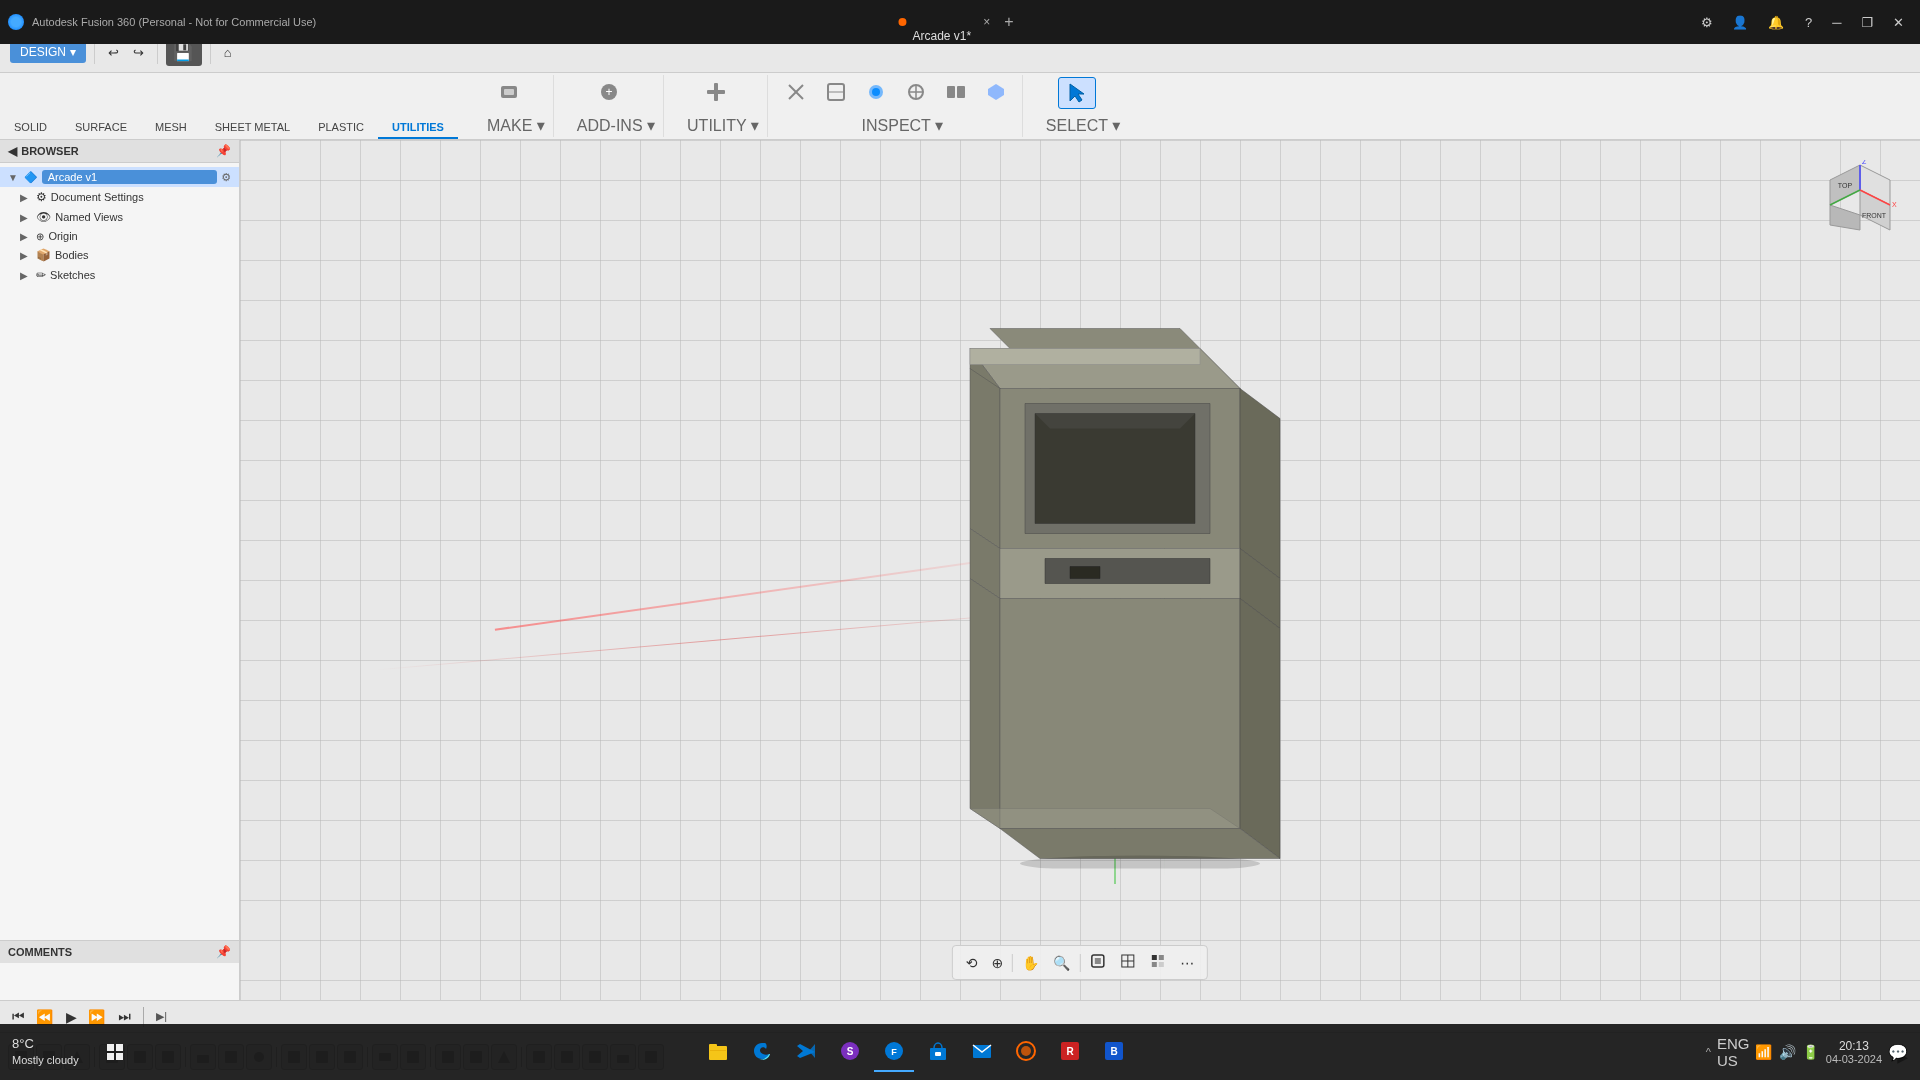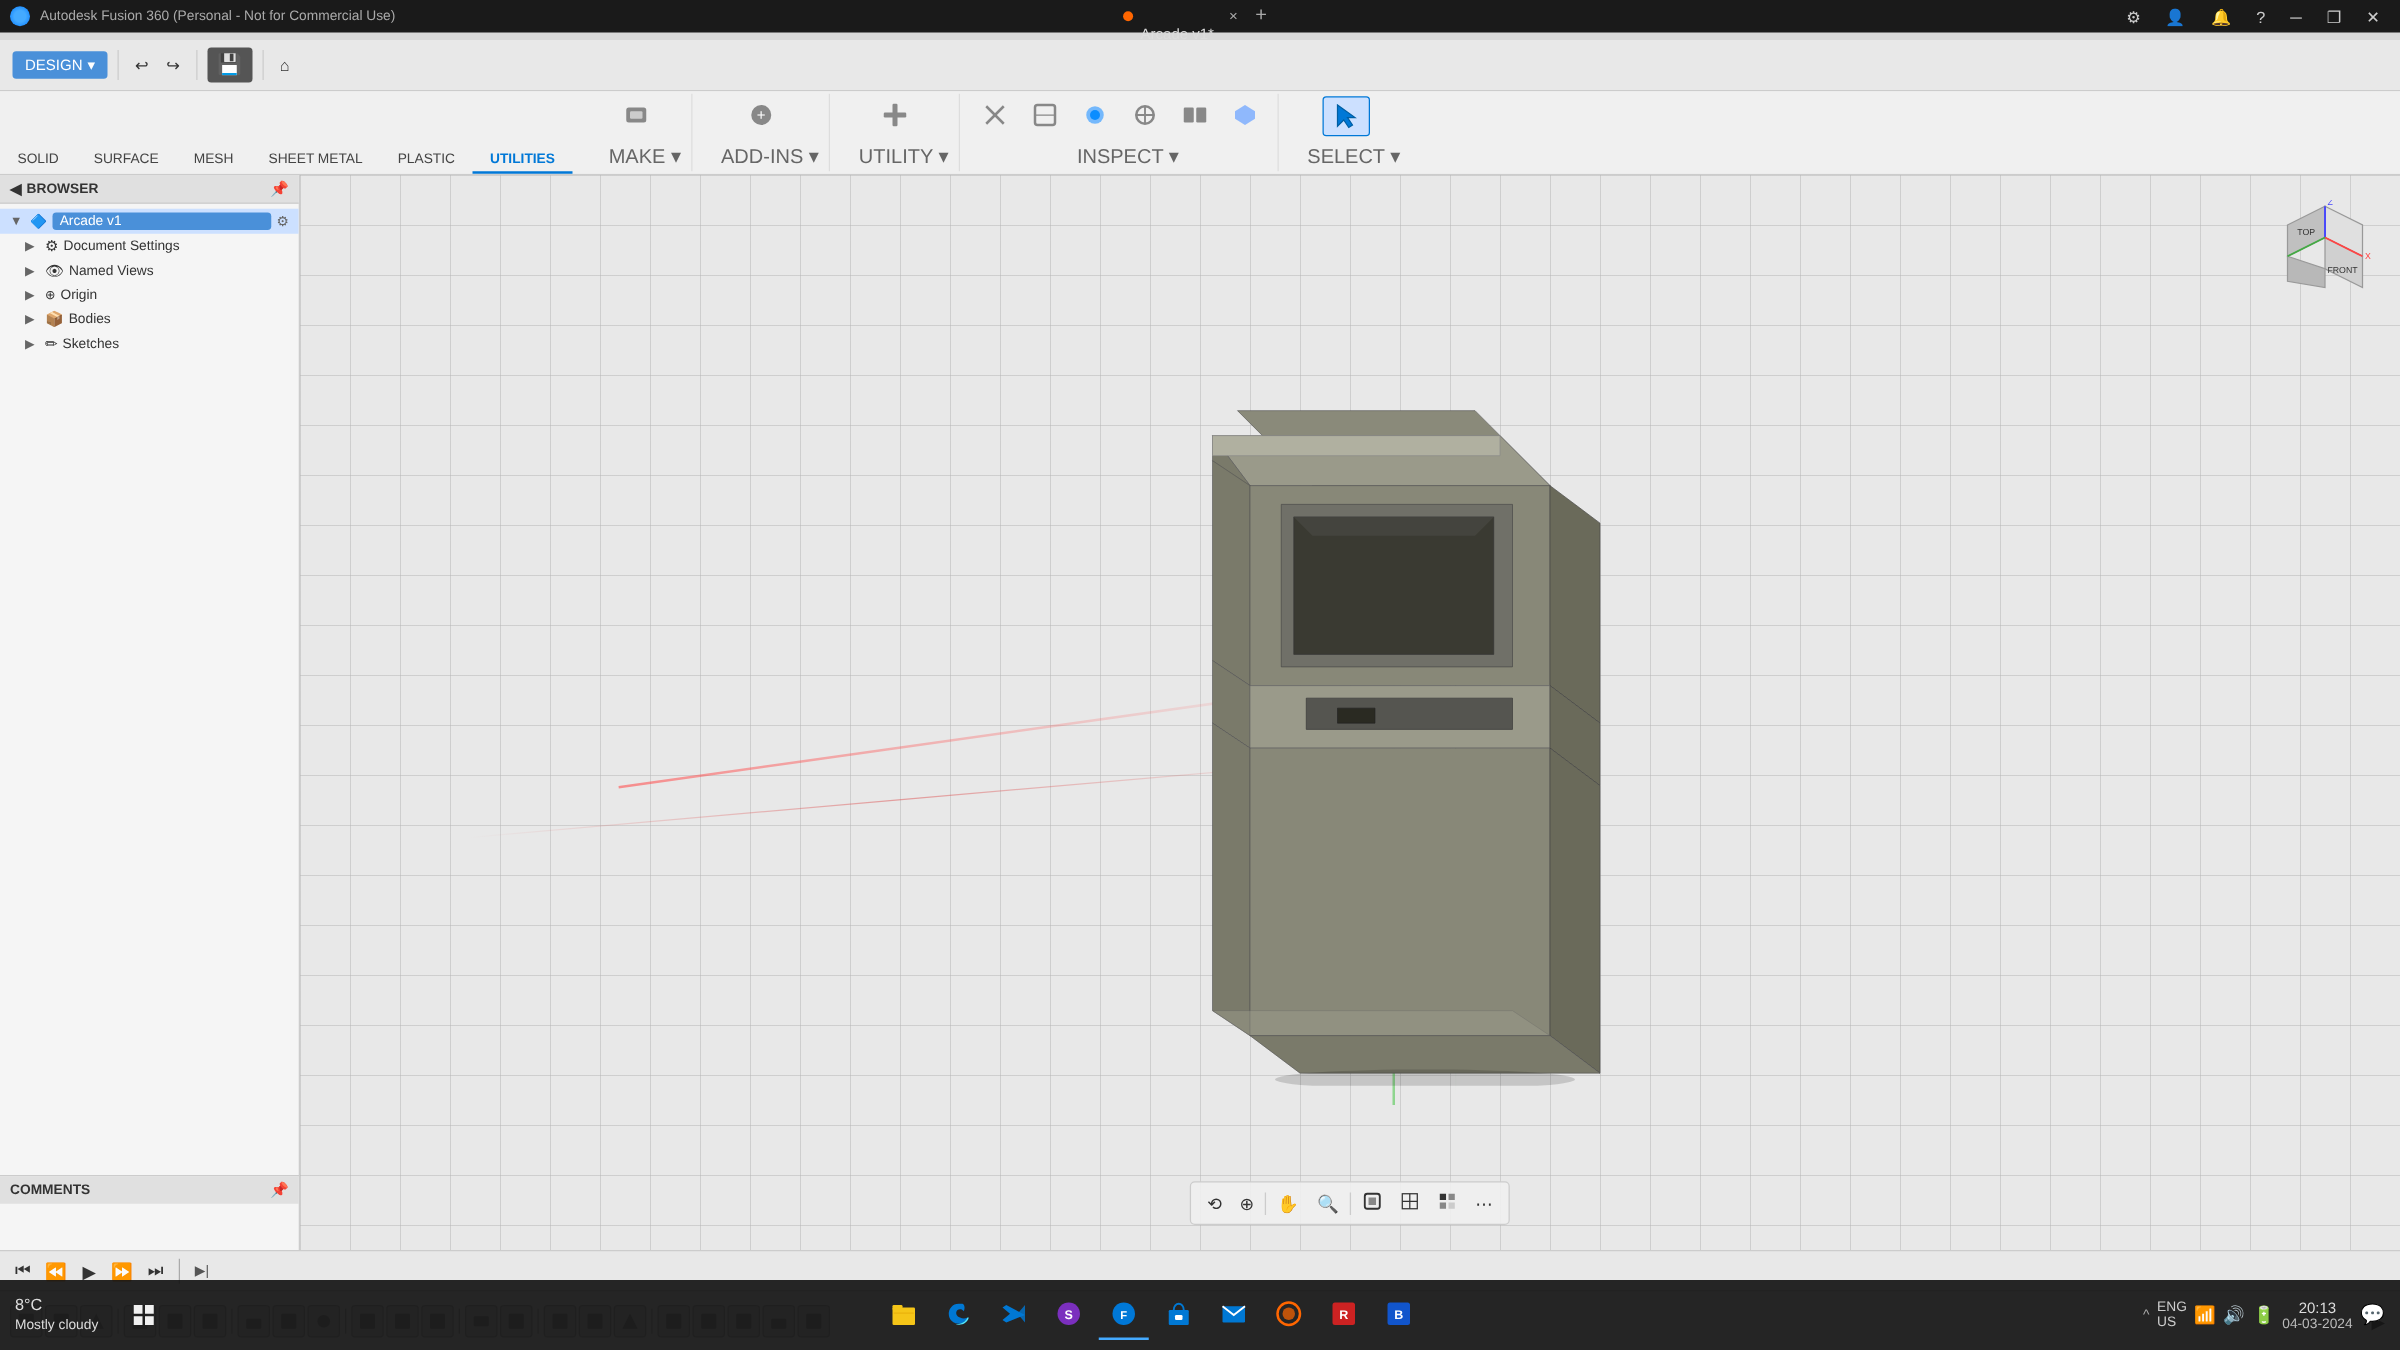--- a/index.html
+++ b/index.html
@@ -8,21 +8,21 @@
       height: 1080px;
       overflow: hidden;
       font-family: 'Segoe UI', Arial, sans-serif;
       font-size: 12px;
       background: #d8d8d8;
       position: relative;
     }
 
     
     #title-bar {
-      height: 26px;
+      height: 44px;
       background: #1a1a1a;
       display: flex;
       align-items: center;
       justify-content: space-between;
       padding: 0 8px;
       color: #ccc;
       font-size: 12px;
       position: absolute;
       top: 0; left: 0; right: 0;
       z-index: 100;
@@ -982,21 +982,21 @@
     <div class="taskbar-app">
       <svg width="22" height="22" viewBox="0 0 22 22">
         <rect x="2" y="2" width="18" height="18" rx="2" fill="#1155cc"></rect>
         <text x="11" y="15" text-anchor="middle" font-size="10" fill="white" font-weight="bold">B</text>
       </svg>
     </div>
   </div>
 
   <div class="taskbar-right">
     <span style="color:#aaa; cursor:pointer;">^</span>
-    <span style="font-size:11px; cursor:pointer;">
+    <span style="font-size:15px; cursor:pointer;">
       <span>ENG</span>
       <br>
       <span>US</span>
     </span>
     <span class="sys-icon">📶</span>
     <span class="sys-icon">🔊</span>
     <span class="sys-icon">🔋</span>
     <div style="text-align:center; cursor:pointer;">
       <div style="font-size:12px; color:#ddd;">20:13</div>
       <div style="font-size:11px; color:#bbb;">04-03-2024</div>

